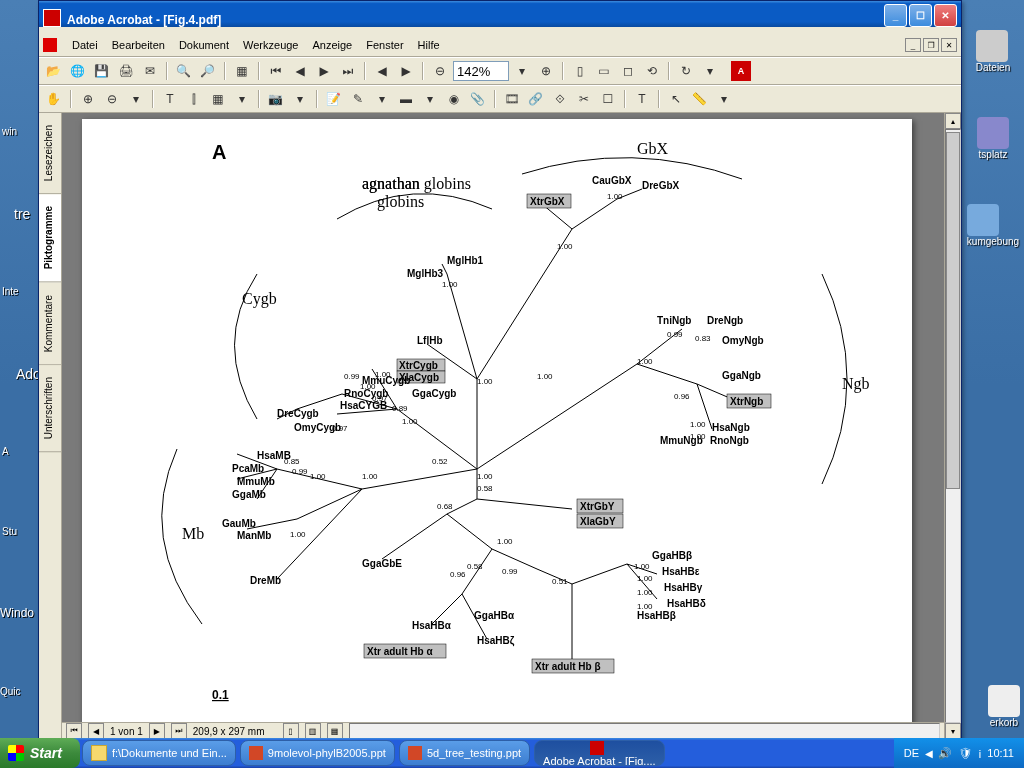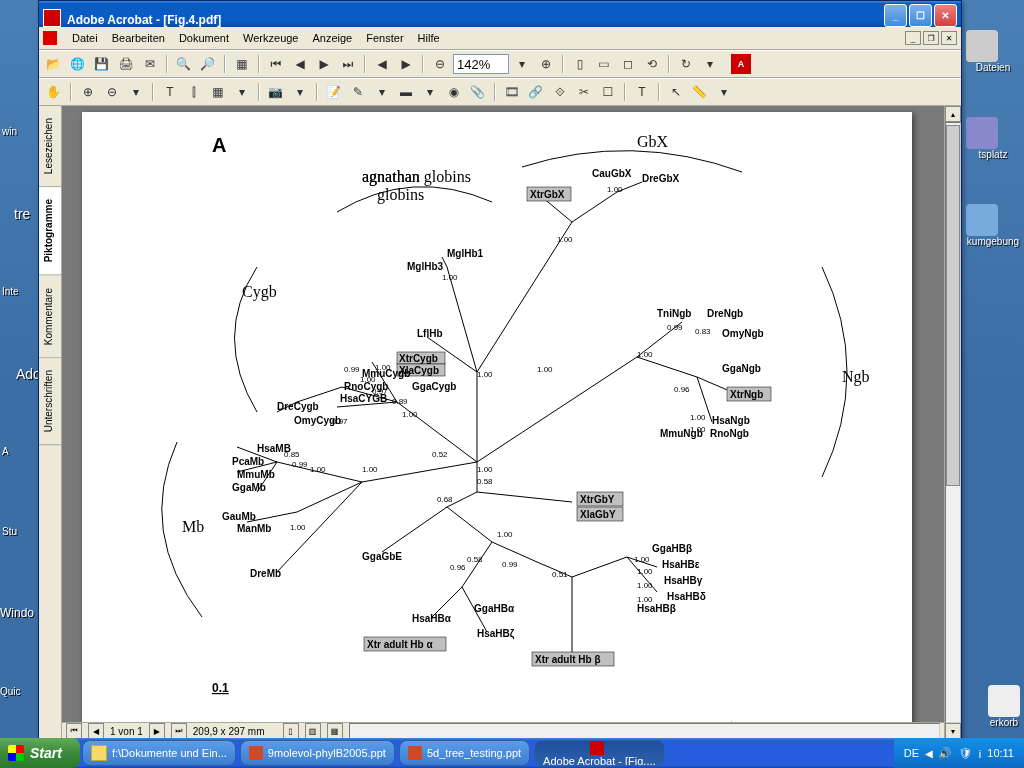--- a/index.html
+++ b/index.html
@@ -56,20 +56,21 @@
     font-size: 10px; font-weight: bold;
   }
   .win-btn.close { background: linear-gradient(to bottom, #f08080, #d04040); }
   .inner-doc-bar {
     height: 22px;
     background: #ece9d8;
     display: flex;
     align-items: center;
     padding: 0 4px;
     border-bottom: 1px solid #aca899;
+    margin-top: 7px;
   }
   .inner-doc-bar .doc-icon {
     width: 14px; height: 14px;
     background: #d00;
     margin-right: 4px;
   }
   .inner-doc-bar .spacer { flex: 1; }
   .mdi-btn {
     width: 14px; height: 12px;
     border: 1px solid #888;
@@ -271,20 +272,21 @@
   }
   .tray .tri { font-size: 10px; }
   .desktop-icons {
     position: absolute;
     right: 4px;
     top: 30px;
     width: 54px;
     display: flex;
     flex-direction: column;
     gap: 44px;
+    align-items: center;
   }
   .dicon {
     width: 32px; height: 32px;
     background: #ccc;
     border-radius: 4px;
   }
   .dlabel { color: #fff; font-size: 10px; text-align: center; text-shadow: 1px 1px 1px #000; }
   .tree-label { font: bold 10px Arial; }
   .tree-val { font: 8px Arial; }
   .tree-box { fill: #c0c0c0; stroke: #000; stroke-width: 0.5; }

